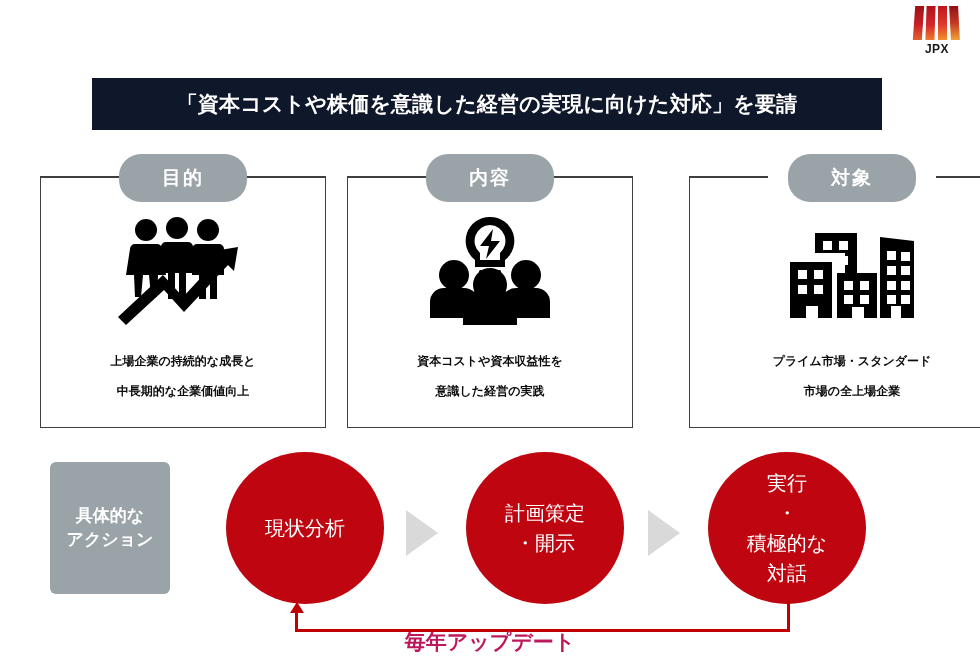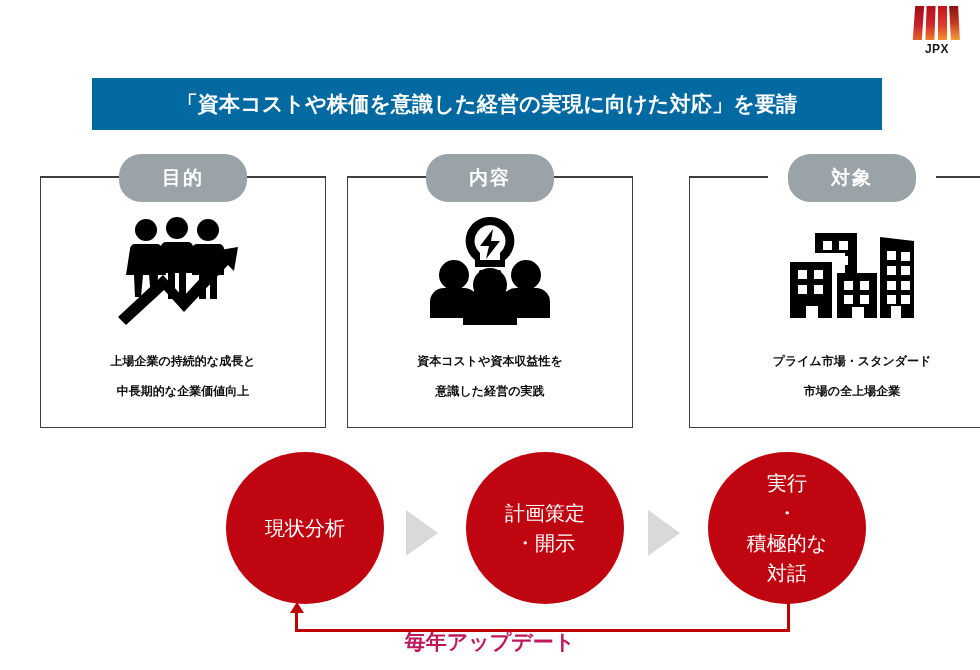--- a/index.html
+++ b/index.html
@@ -95,21 +95,21 @@
     color: #1a1a1a;
   }
 
   
   .banner {
     position: absolute;
     left: 92px;
     top: 78px;
     width: 790px;
     height: 52px;
-    background: #0369a1;
+    background: #0f172a;
     display: flex;
     align-items: center;
     justify-content: center;
   }
   .banner-text {
     color: #ffffff;
     font-size: 21px;
     font-weight: bold;
     letter-spacing: 0.2px;
     white-space: nowrap;
@@ -429,20 +429,24 @@
       <div class="panel-caption">
         <span class="l1">プライム市場・スタンダード</span>
         <span class="l2">市場の全上場企業</span>
       </div>
     </div>
 
   </div>
 
   <div class="flow">
 
+    <div class="action-box">
+      <span>具体的な</span>
+      <span>アクション</span>
+    </div>
 
     <div class="ellipse e1">
       <div>
         <span>現状分析</span>
       </div>
     </div>
 
     <div class="tri t1"></div>
 
     <div class="ellipse e2">

